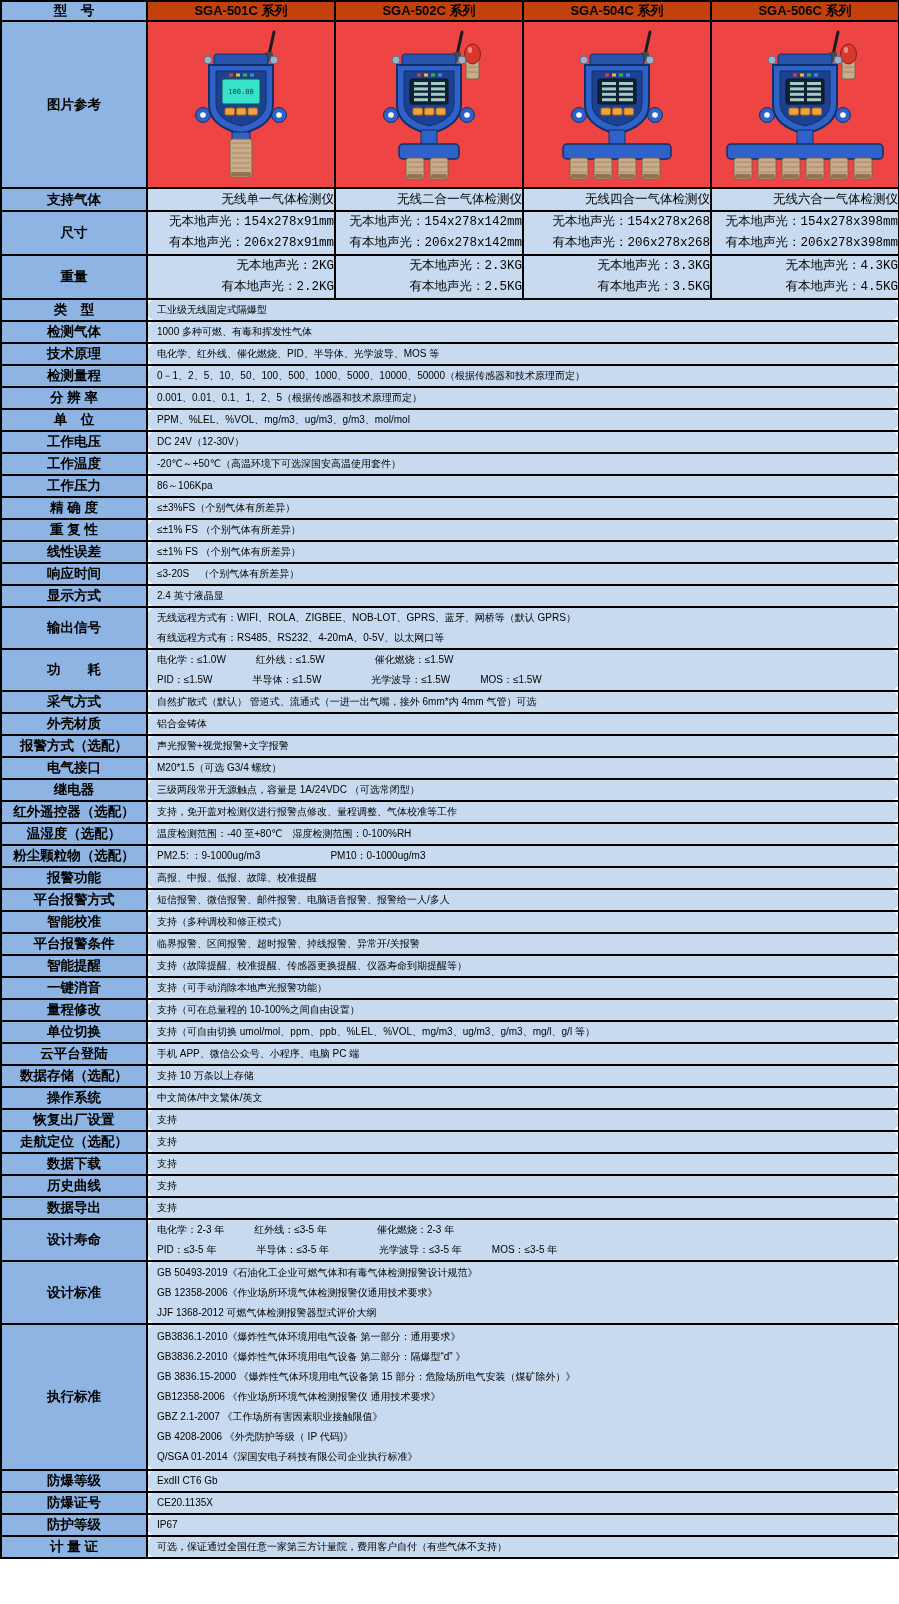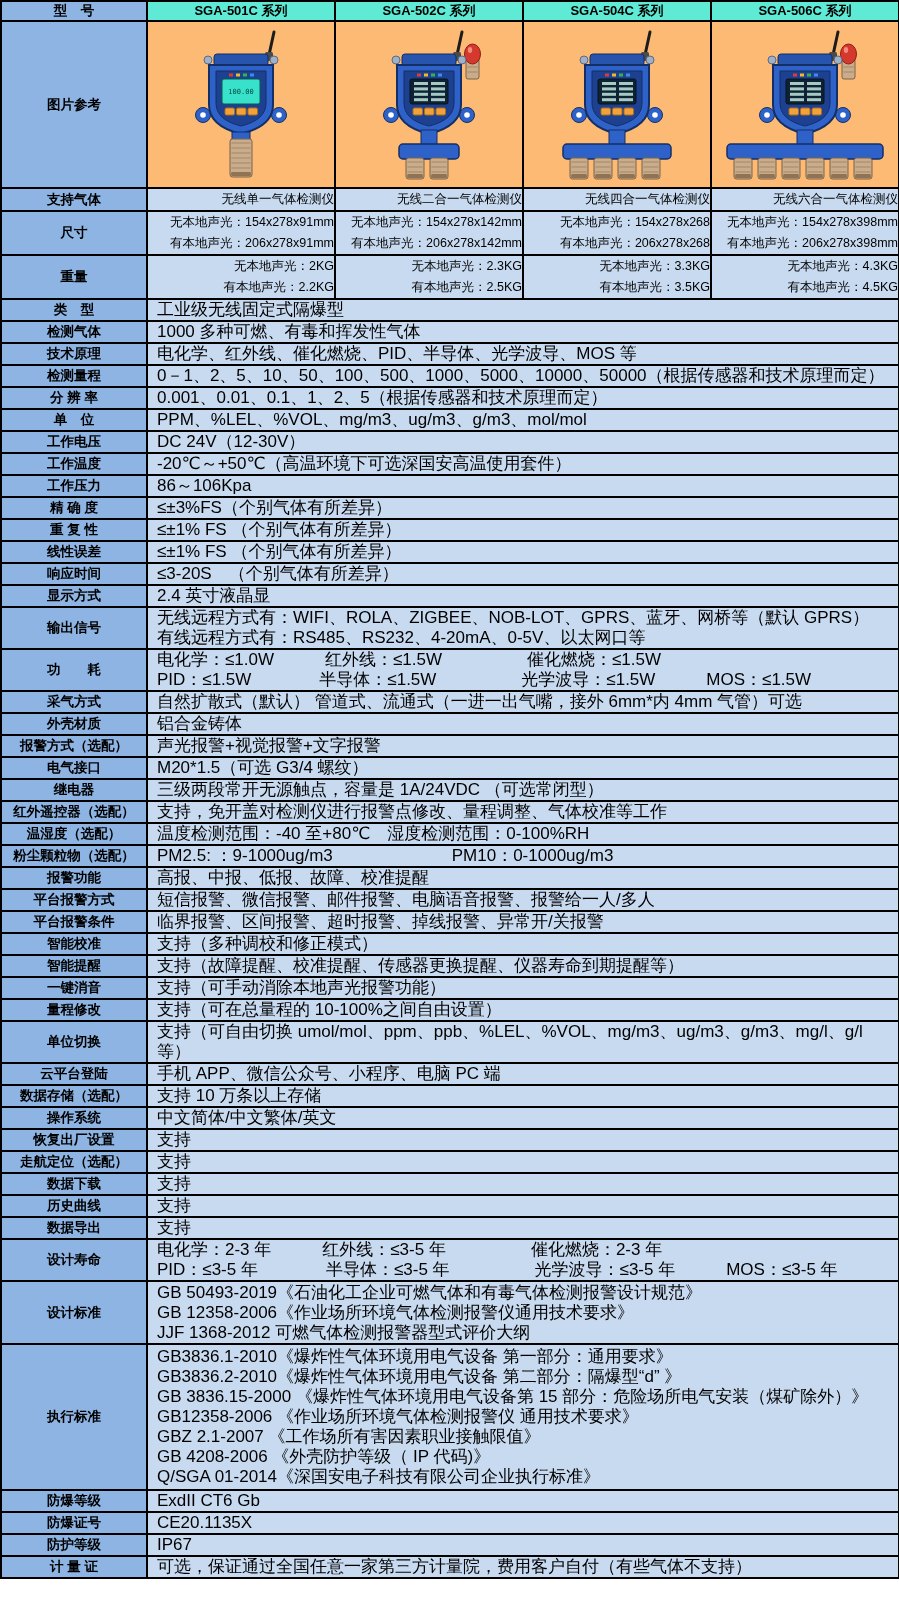--- a/index.html
+++ b/index.html
@@ -2,28 +2,28 @@
 <html><head>
 <meta charset="utf-8">
 <style>
   html,body{margin:0;padding:0;background:#ffffff;}
   .page{width:899px;}
   table{border-collapse:collapse;table-layout:fixed;width:899px;
         font-family:"Liberation Sans","DejaVu Sans",sans-serif;color:#000;}
   col.c0{width:146px;} col.cv{width:188px;}
   th,td{border:2px solid #000;padding:0;vertical-align:middle;overflow:hidden;}
   th.label-cell{background:#8DB4E2;font-weight:bold;font-size:13.5px;text-align:center;padding:0 2px;}
-  th.model-cell{background:#5eead4;font-weight:bold;font-size:13px;text-align:center;}
-  td.img-cell{background:#fdba74;text-align:center;vertical-align:middle;}
+  th.model-cell{background:#c2410c;font-weight:bold;font-size:13px;text-align:center;}
+  td.img-cell{background:#ef4444;text-align:center;vertical-align:middle;}
   td.cmp-cell{background:#C8DAF0;text-align:right;font-size:12.5px;}
-  td.val-cell{background:#C8DAF0;text-align:left;font-size:17px;padding:0 9px;}
+  td.val-cell{background:#C8DAF0;text-align:left;font-size:10px;padding:0 9px;border-radius:10px;}
   .line{white-space:pre-wrap;line-height:20px;}
   td.cmp-cell .line{line-height:21px;}
   tr.rh-head{height:16px;} tr.rh-img{height:167px;}
-  tr.rh-1{height:21px;} tr.rh-2{height:42px;} tr.rh-2c{height:44px;}
+  tr.rh-1{height:21px;} tr.rh-2{height:42px;} tr.rh-2c{height:44px;font-family:Liberation Mono, monospace;}
   tr.rh-3{height:63px;} tr.rh-7{height:146px;} tr.rh-tall{height:20px;}
   svg{display:block;margin:4px auto;}
 </style>
 </head>
 <body>
 
 <div class="page">
   <table>
     <colgroup>
       <col class="c0">
@@ -453,29 +453,29 @@
             <div class="line">高报、中报、低报、故障、校准提醒</div>
           </td>
         </tr>
         <tr class="rh-1">
           <th class="label-cell">平台报警方式</th>
           <td class="val-cell" colspan="4">
             <div class="line">短信报警、微信报警、邮件报警、电脑语音报警、报警给一人/多人</div>
           </td>
         </tr>
         <tr class="rh-1">
+          <th class="label-cell">智能校准</th>
+          <td class="val-cell" colspan="4">
+            <div class="line">支持（多种调校和修正模式）</div>
+          </td>
+        </tr>
+        <tr class="rh-1">
           <th class="label-cell">平台报警条件</th>
           <td class="val-cell" colspan="4">
             <div class="line">临界报警、区间报警、超时报警、掉线报警、异常开/关报警</div>
-          </td>
-        </tr>
-        <tr class="rh-1">
-          <th class="label-cell">智能校准</th>
-          <td class="val-cell" colspan="4">
-            <div class="line">支持（多种调校和修正模式）</div>
           </td>
         </tr>
         <tr class="rh-1">
           <th class="label-cell">智能提醒</th>
           <td class="val-cell" colspan="4">
             <div class="line">支持（故障提醒、校准提醒、传感器更换提醒、仪器寿命到期提醒等）</div>
           </td>
         </tr>
         <tr class="rh-1">
           <th class="label-cell">一键消音</th>

